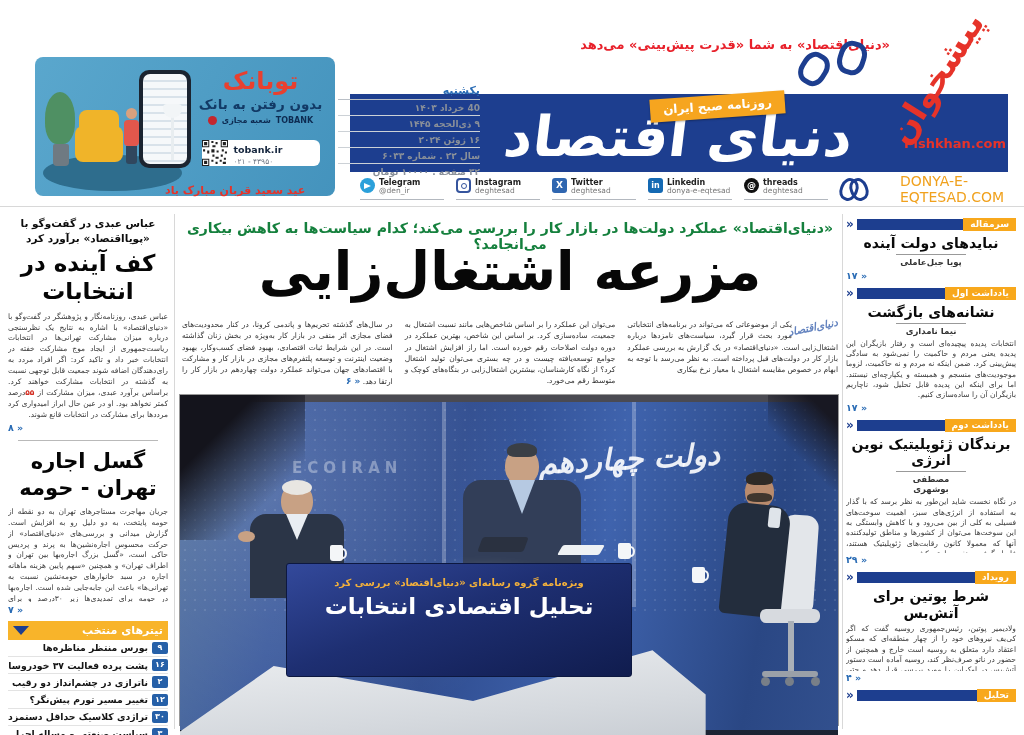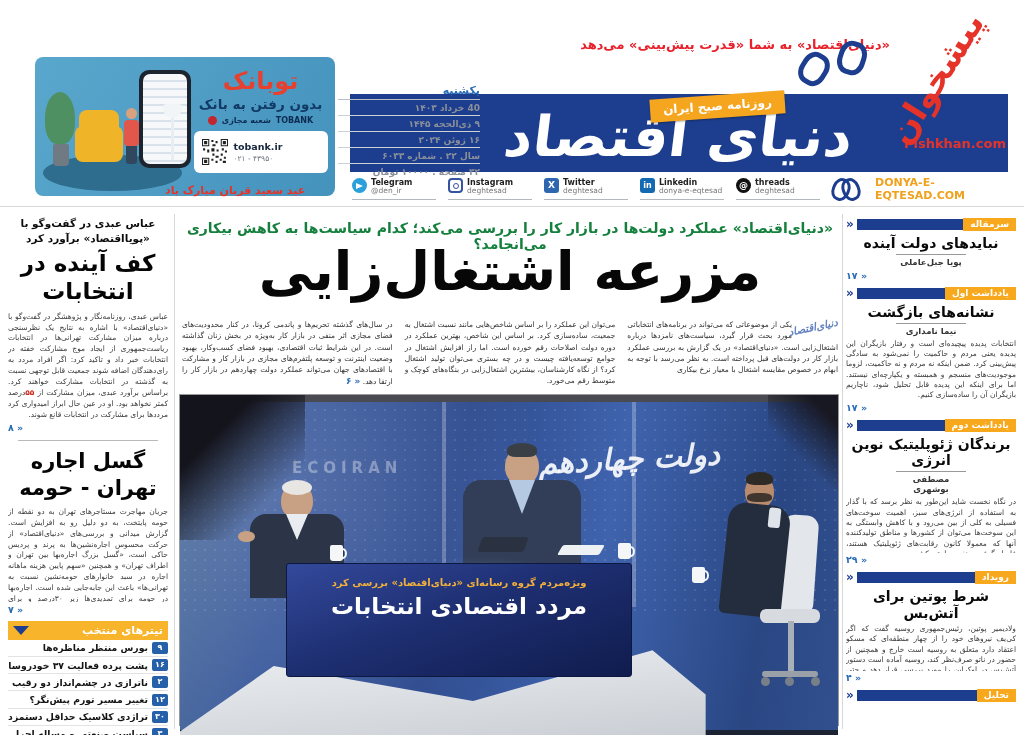--- a/index.html
+++ b/index.html
@@ -30,22 +30,22 @@
 
   
   .adbox{position:absolute;left:35px;top:57px;width:300px;height:139px;border-radius:8px;overflow:hidden;
          background:linear-gradient(120deg,#5aa7cd,#4493bd);display:flex;direction:rtl;cursor:pointer;}
   .ad-text{width:47%;padding:10px 4px 4px 0;text-align:center;direction:rtl;}
   .ad-title{color:#e8402f;font-size:24px;font-weight:bold;}
   .ad-sub{color:#123a66;font-size:13.5px;font-weight:bold;margin-top:1px;}
   .ad-brandrow{margin-top:4px;display:flex;justify-content:center;align-items:center;gap:5px;
                font-size:8px;font-weight:bold;color:#0d2b52;}
   .bank-dot{width:9px;height:9px;border-radius:50%;background:#c4262e;display:inline-block;}
-  .ad-qr-box{margin:6px auto 0;background:#fff;border-radius:6px;width:118px;padding:8px;display:flex;
-             gap:6px;align-items:center;direction:ltr;}
+  .ad-qr-box{margin:15px auto 0;background:#fff;border-radius:6px;width:118px;padding:0;display:flex;
+             gap:6px;align-items:flex-end;direction:ltr;}
   .qr{flex:none;}
   .ad-url{font-size:9.5px;font-weight:bold;color:#14243c;text-align:left;}
   .ad-phone-num{font-size:7.5px;color:#6b7380;text-align:left;margin-top:2px;}
   .ad-illus{flex:1;position:relative;}
   .ad-platform{position:absolute;bottom:5px;left:8px;right:8px;height:36px;border-radius:50%;background:#2e6d8d;}
   .ad-plant{position:absolute;left:10px;bottom:52px;width:30px;height:52px;border-radius:50% 50% 40% 40%;background:#4f9063;}
   .ad-pot{position:absolute;left:18px;bottom:30px;width:16px;height:22px;background:#6f7a82;border-radius:2px 2px 4px 4px;}
   .ad-chair{position:absolute;left:40px;bottom:34px;width:48px;height:36px;background:#f0b429;border-radius:8px;}
   .ad-chair:before{content:"";position:absolute;left:4px;top:-16px;width:40px;height:20px;background:#f0b429;border-radius:8px 8px 0 0;}
   .ad-phone{position:absolute;left:104px;bottom:28px;width:52px;height:98px;background:#1c2430;border-radius:10px;}
@@ -53,39 +53,39 @@
              background-image:repeating-linear-gradient(#f6f8fa 0 6px,#d9e2ea 6px 8px);}
   .ad-person{position:absolute;left:88px;bottom:30px;width:16px;height:58px;}
   .ad-person .ph{width:11px;height:11px;border-radius:50%;background:#d9a17e;margin:0 auto;}
   .ad-person .pb{width:15px;height:26px;background:#e2574c;border-radius:4px;margin:1px auto 0;}
   .ad-person .pl{width:11px;height:18px;background:#30475e;margin:0 auto;border-radius:0 0 3px 3px;}
   .ad-lamp{position:absolute;right:16px;bottom:36px;width:3px;height:44px;background:#e8edf0;}
   .ad-lamp:before{content:"";position:absolute;top:-12px;left:-8px;width:19px;height:14px;background:#f2f5f7;
                   border-radius:4px 4px 10px 10px;}
 
   
-  .socialbar{position:absolute;left:352px;top:175px;width:656px;height:28px;display:flex;align-items:center;gap:12px;}
+  .socialbar{position:absolute;left:360px;top:175px;width:656px;height:28px;display:flex;align-items:center;gap:12px;}
   .soc{display:flex;align-items:flex-start;gap:4px;border-bottom:1px solid #b3b8bf;padding-bottom:3px;min-width:84px;cursor:pointer;}
   .sic{width:15px;height:15px;color:#fff;font-size:9px;line-height:15px;text-align:center;font-weight:bold;flex:none;position:relative;}
   .sic-tg{background:#2ba0da;border-radius:50%;}
   .sic-tg:after{content:"";position:absolute;left:4px;top:4.5px;border-left:7px solid #fff;
                 border-top:3.5px solid transparent;border-bottom:3.5px solid transparent;}
   .sic-ig{background:#fff;border:2px solid #35549d;border-radius:4px;width:11px;height:11px;}
   .sic-ig:after{content:"";position:absolute;left:2.5px;top:2.5px;width:4px;height:4px;border:1.5px solid #35549d;border-radius:50%;}
   .sic-tw{background:#2f66b0;border-radius:3px;}
   .sic-li{background:#1469b3;border-radius:3px;font-size:8px;}
   .sic-th{background:#111;border-radius:50%;}
   .stxt{display:flex;flex-direction:column;line-height:1.15;}
   .stxt b{font-size:8px;color:#222;}
   .stxt i{font-style:normal;font-size:7.5px;color:#777;}
   .sitelogo{margin-left:auto;display:flex;align-items:center;}
   .ring-shape{width:12px;height:17px;border:3px solid #1d3e8f;border-radius:45%;display:inline-block;}
   .rs1{transform:rotate(22deg);}
   .rs2{transform:rotate(-22deg);margin-left:-8px;}
-  .siteurl{color:#f0a11d;font-size:11px;font-weight:bold;margin-left:3px;cursor:pointer;}
+  .siteurl{color:#f0a11d;font-size:14px;font-weight:normal;margin-left:20px;cursor:pointer;}
 
   .hdiv{position:absolute;left:0;right:0;top:206px;border-top:1px solid #d8d8d8;}
   .vdiv{position:absolute;top:214px;bottom:6px;border-left:1px solid #d8d8d8;}
   .vd1{left:174px;} .vd2{left:842px;}
 
   
   .kicker{position:absolute;left:180px;top:220px;width:660px;text-align:center;font-size:14px;font-weight:bold;
           color:#15803d;direction:rtl;}
   .headline{position:absolute;left:180px;top:238px;width:660px;text-align:center;font-size:54px;font-weight:bold;
             color:#070707;direction:rtl;letter-spacing:-1px;line-height:1.25;}
@@ -360,22 +360,22 @@
 
       <div class="desk"></div>
       <div class="ring"></div>
       <div class="mug mg1"></div>
       <div class="mug mg2"></div>
       <div class="mug mg3"></div>
       <div class="tablet"></div>
       <div class="papers"></div>
 
       <div class="screen">
-        <div class="sc-kicker">ویژه‌مردم گروه رسانه‌ای «دنیای‌اقتصاد» بررسی کرد</div>
-        <div class="sc-title">مردد اقتصادی انتخابات</div>
+        <div class="sc-kicker">ویژه‌نامه گروه رسانه‌ای «دنیای‌اقتصاد» بررسی کرد</div>
+        <div class="sc-title">تحلیل اقتصادی انتخابات</div>
       </div>
     </div>
     <div class="ph-cap">
       <div class="cap-credit">
         <span class="cam-icon"></span>
         <span>دنیای اقتصاد</span>
       </div>
       <div class="cap-text">از راست به چپ: نوید رئیسی، صاحب‌نظر اقتصاد سیاسی، محمد طاهری، سردبیر نشریه تجارت‌فردا و دکتر موسی غنی‌نژاد، اقتصاددان</div>
     </div>
   </div>

